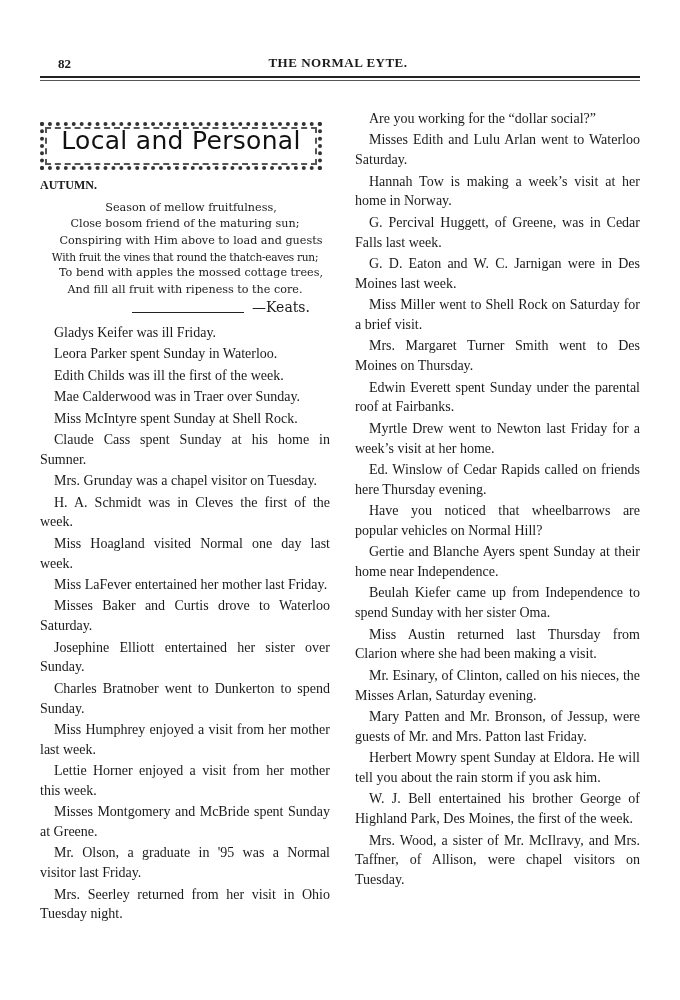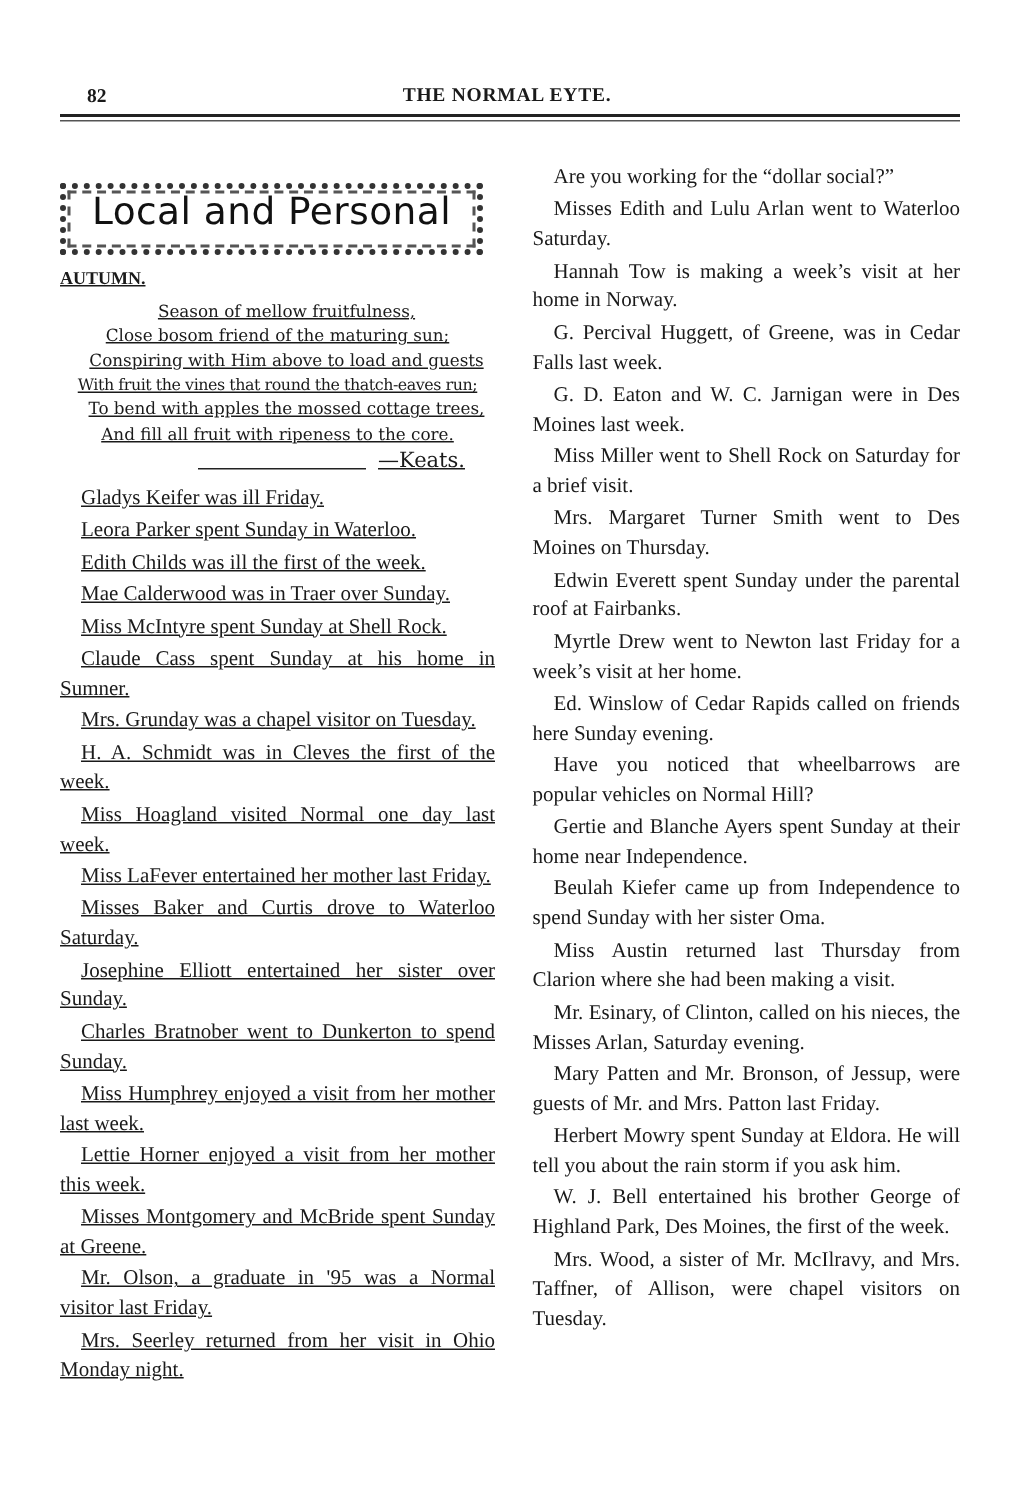--- a/index.html
+++ b/index.html
@@ -3,21 +3,21 @@
 <meta charset="utf-8">
 <style>
   html, body { margin:0; padding:0; background:#ffffff; }
   body { width:680px; height:1000px; position:relative; overflow:hidden; color:#1a1a1a; font-family:"DejaVu Serif", serif; }
   .header { position:absolute; left:38px; top:52px; width:600px; height:24px; }
   .page-num { position:absolute; left:20px; top:4px; font-family:"Liberation Serif", serif; font-weight:bold; font-size:13px; }
   .journal-title { position:absolute; left:0; width:600px; top:3px; text-align:center; font-family:"Liberation Serif", serif; font-weight:bold; font-size:13px; letter-spacing:0.5px; }
   .rule { position:absolute; left:40px; top:76px; width:600px; height:0; border-top:2px solid #222; }
   .rule2 { position:absolute; left:40px; top:80px; width:600px; height:0; border-top:1px solid #555; }
   .col { position:absolute; top:84px; font-family:"Liberation Serif", serif; font-size:14px; line-height:19.8px;margin-top:32px; }
-  .col-left { left:40px; width:290px;text-decoration:underline; }
+  .col-left { left:40px; width:290px; }
   .col-right { left:355px; width:285px; top:77px; }
   .banner { margin:6px 0 4px 0; width:282px; height:48px; position:relative; border:4px dotted #333; box-sizing:border-box; outline:2px dashed #555; outline-offset:-7px; }
   .banner-title { position:absolute; left:0; right:0; top:5px; text-align:center; font-family:"DejaVu Sans", sans-serif; font-size:25px; color:#111; letter-spacing:0.3px; }
   .poem-title { font-size:12px; font-weight:bold; margin:6px 0 4px 0; font-family:"Liberation Serif", serif; }
   .poem { font-size:11.2px; line-height:16.4px; font-family:"DejaVu Serif", serif;text-align:center; }
   .poem .indent { padding-left:12px; }
   .attrib { text-align:right; font-size:14px; padding-right:20px; font-family:"DejaVu Serif", serif; }
   .sep { width:112px; margin:0 auto 0 92px; border-top:1px solid #222; height:0; transform:translateY(-6px); }
   .item { text-indent:14px; text-align:justify; margin:0 0 1.6px 0; }
   .col-left .item:first-of-type { margin-top:4px; }
@@ -57,34 +57,34 @@
   <p class="item">H. A. Schmidt was in Cleves the first of the week.</p>
   <p class="item">Miss Hoagland visited Normal one day last week.</p>
   <p class="item">Miss LaFever entertained her mother last Friday.</p>
   <p class="item">Misses Baker and Curtis drove to Waterloo Saturday.</p>
   <p class="item">Josephine Elliott entertained her sister over Sunday.</p>
   <p class="item">Charles Bratnober went to Dunkerton to spend Sunday.</p>
   <p class="item">Miss Humphrey enjoyed a visit from her mother last week.</p>
   <p class="item">Lettie Horner enjoyed a visit from her mother this week.</p>
   <p class="item">Misses Montgomery and McBride spent Sunday at Greene.</p>
   <p class="item">Mr. Olson, a graduate in '95 was a Normal visitor last Friday.</p>
-  <p class="item">Mrs. Seerley returned from her visit in Ohio Monday night.</p>
+  <p class="item">Mrs. Seerley returned from her visit in Ohio Tuesday night.</p>
 </div>
 
 <div class="col col-right">
   <p class="item">Are you working for the “dollar social?”</p>
   <p class="item">Misses Edith and Lulu Arlan went to Waterloo Saturday.</p>
   <p class="item">Hannah Tow is making a week’s visit at her home in Norway.</p>
   <p class="item">G. Percival Huggett, of Greene, was in Cedar Falls last week.</p>
   <p class="item">G. D. Eaton and W. C. Jarnigan were in Des Moines last week.</p>
   <p class="item">Miss Miller went to Shell Rock on Saturday for a brief visit.</p>
   <p class="item">Mrs. Margaret Turner Smith went to Des Moines on Thursday.</p>
   <p class="item">Edwin Everett spent Sunday under the parental roof at Fairbanks.</p>
   <p class="item">Myrtle Drew went to Newton last Friday for a week’s visit at her home.</p>
-  <p class="item">Ed. Winslow of Cedar Rapids called on friends here Sunday evening.</p>
+  <p class="item">Ed. Winslow of Cedar Rapids called on friends here Thursday evening.</p>
   <p class="item">Have you noticed that wheelbarrows are popular vehicles on Normal Hill?</p>
   <p class="item">Gertie and Blanche Ayers spent Sunday at their home near Independence.</p>
   <p class="item">Beulah Kiefer came up from Independence to spend Sunday with her sister Oma.</p>
   <p class="item">Miss Austin returned last Thursday from Clarion where she had been making a visit.</p>
   <p class="item">Mr. Esinary, of Clinton, called on his nieces, the Misses Arlan, Saturday evening.</p>
   <p class="item">Mary Patten and Mr. Bronson, of Jessup, were guests of Mr. and Mrs. Patton last Friday.</p>
   <p class="item">Herbert Mowry spent Sunday at Eldora. He will tell you about the rain storm if you ask him.</p>
   <p class="item">W. J. Bell entertained his brother George of Highland Park, Des Moines, the first of the week.</p>
   <p class="item">Mrs. Wood, a sister of Mr. McIlravy, and Mrs. Taffner, of Allison, were chapel visitors on Tuesday.</p>
 </div>

